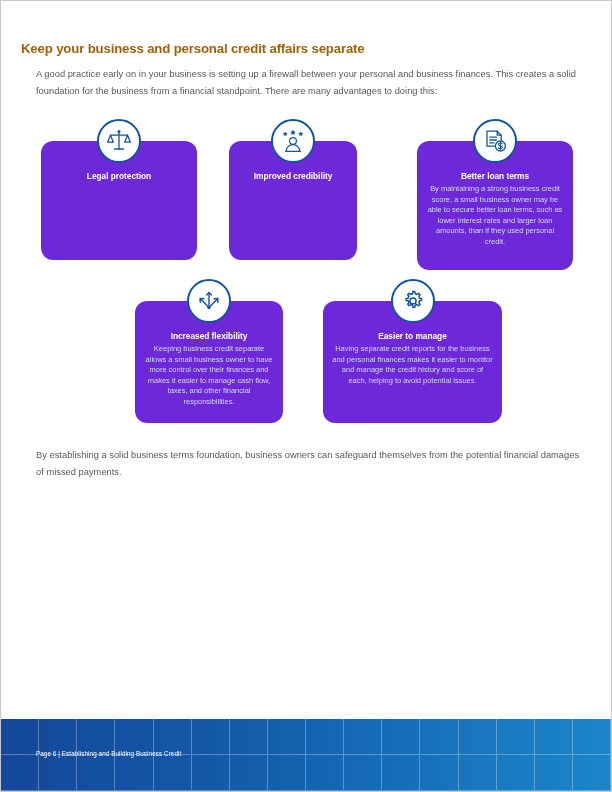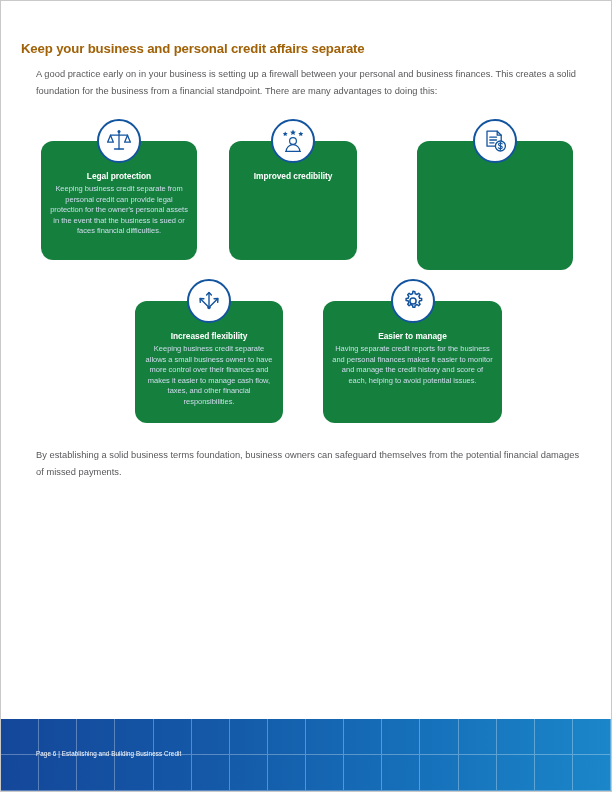--- a/index.html
+++ b/index.html
@@ -47,21 +47,21 @@
   }
   #closing-paragraph {
     left: 35px;
     top: 437px;
     width: 545px;
   }
 
   
   .card {
     position: absolute;
-    background: #15803d;
+    background: #6d28d9;
     border-radius: 12px;
     box-sizing: border-box;
   }
   .card-inner {
     position: absolute;
     left: 0;
     right: 0;
     top: 30px;
     padding: 0 9px;
     text-align: center;
@@ -153,21 +153,20 @@
         <line x1="13" y1="4.5" x2="13" y2="21"></line>
         <circle cx="13" cy="3.6" r="1.5" fill="#13549f" stroke="none"></circle>
         <line x1="4.5" y1="7.2" x2="21.5" y2="7.2"></line>
         <path d="M4.5 7.2 L1.6 14.2 H7.4 Z"></path>
         <path d="M21.5 7.2 L18.6 14.2 H24.4 Z"></path>
         <line x1="8.5" y1="21" x2="17.5" y2="21"></line>
       </svg>
     </div>
     <div class="card-inner">
       <div class="card-title">Legal protection</div>
-      <div class="card-body">Keeping business credit separate from personal credit can provide legal protection for the owner's personal assets in the event that the business is sued or faces financial difficulties.</div>
     </div>
   </div>
 
   <div class="card" id="card-improved-credibility">
     <div class="icon-bubble">
       <svg width="26" height="26" viewBox="0 0 26 26" fill="#13549f" stroke="#13549f" stroke-width="1.2" stroke-linecap="round" stroke-linejoin="round">
         <polygon points="5.2,3.4 6.0,5.0 7.7,5.2 6.4,6.4 6.8,8.1 5.2,7.2 3.7,8.1 4.0,6.4 2.8,5.2 4.5,5.0" stroke="none"></polygon>
         <polygon points="13,1.6 13.9,3.4 15.9,3.7 14.4,5.1 14.8,7.0 13,6.1 11.2,7.0 11.6,5.1 10.1,3.7 12.1,3.4" stroke="none"></polygon>
         <polygon points="20.8,3.4 21.6,5.0 23.3,5.2 22.0,6.4 22.3,8.1 20.8,7.2 19.2,8.1 19.6,6.4 18.3,5.2 20.0,5.0" stroke="none"></polygon>
         <circle cx="13" cy="13" r="3.4" fill="none"></circle>
@@ -186,20 +185,24 @@
         <path d="M5 3.2 h10.2 l4.0 4.0 v11.0 h-14.2 z"></path>
         <path d="M15.2 3.2 v4.0 h4.0"></path>
         <line x1="7.8" y1="9.2" x2="14.5" y2="9.2"></line>
         <line x1="7.8" y1="12.0" x2="14.5" y2="12.0"></line>
         <line x1="7.8" y1="14.8" x2="12.0" y2="14.8"></line>
         <circle cx="18.4" cy="18.0" r="5.0" fill="#ffffff"></circle>
         <path d="M20.2 15.9 a2.0 2.0 0 0 0 -1.8 -0.9 c-1.1 0 -1.9 0.6 -1.9 1.4 c0 1.9 3.8 1.0 3.8 2.9 c0 0.9 -0.9 1.5 -2.0 1.5 a2.2 2.2 0 0 1 -1.9 -1.0" stroke-width="1.1"></path>
         <line x1="18.4" y1="14.1" x2="18.4" y2="21.9" stroke-width="1.1"></line>
       </svg>
     </div>
+    <div class="card-inner">
+      <div class="card-title">Better loan terms</div>
+      <div class="card-body">By maintaining a strong business credit score, a small business owner may be able to secure better loan terms, such as lower interest rates and larger loan amounts, than if they used personal credit.</div>
+    </div>
   </div>
 
   <div class="card" id="card-increased-flexibility">
     <div class="icon-bubble">
       <svg width="26" height="26" viewBox="0 0 26 26" fill="none" stroke="#13549f" stroke-width="1.4" stroke-linecap="round" stroke-linejoin="round">
         <circle cx="13" cy="19.6" r="1.7" fill="#13549f" stroke="none"></circle>
         <line x1="13" y1="18.0" x2="13" y2="4.6"></line>
         <polyline points="10.6,7.0 13,4.4 15.4,7.0"></polyline>
         <line x1="12.1" y1="18.6" x2="4.6" y2="11.1"></line>
         <polyline points="4.3,14.4 4.0,10.5 7.9,10.8"></polyline>

